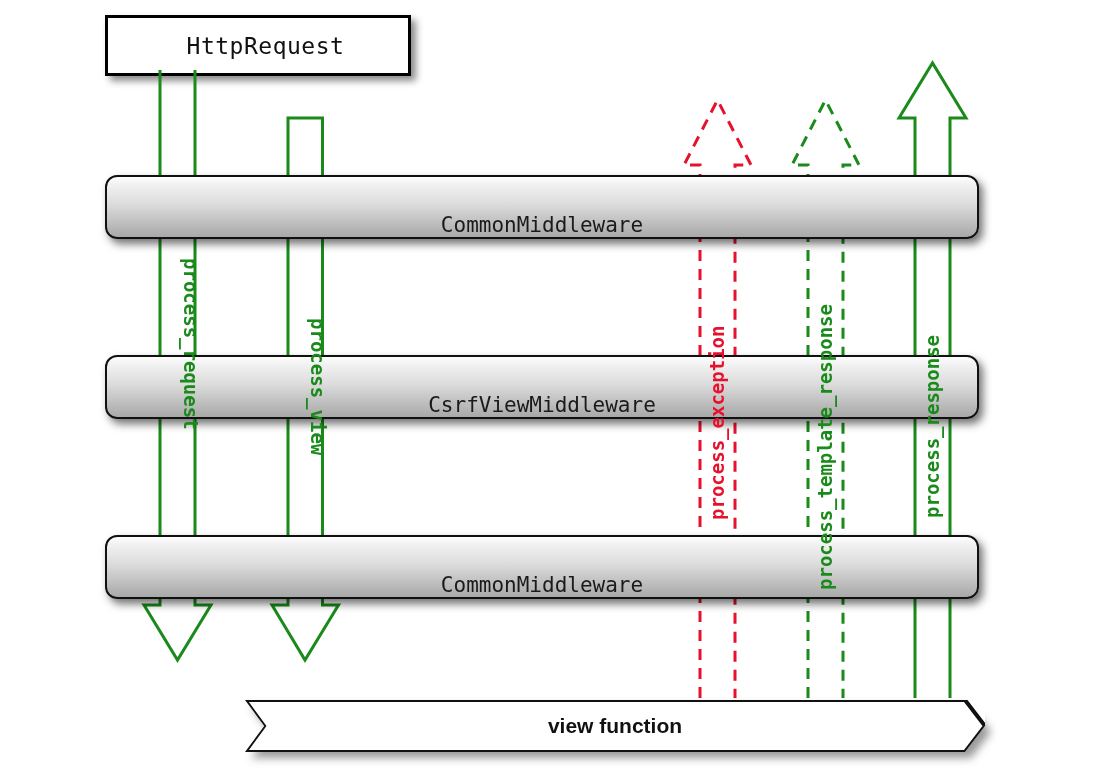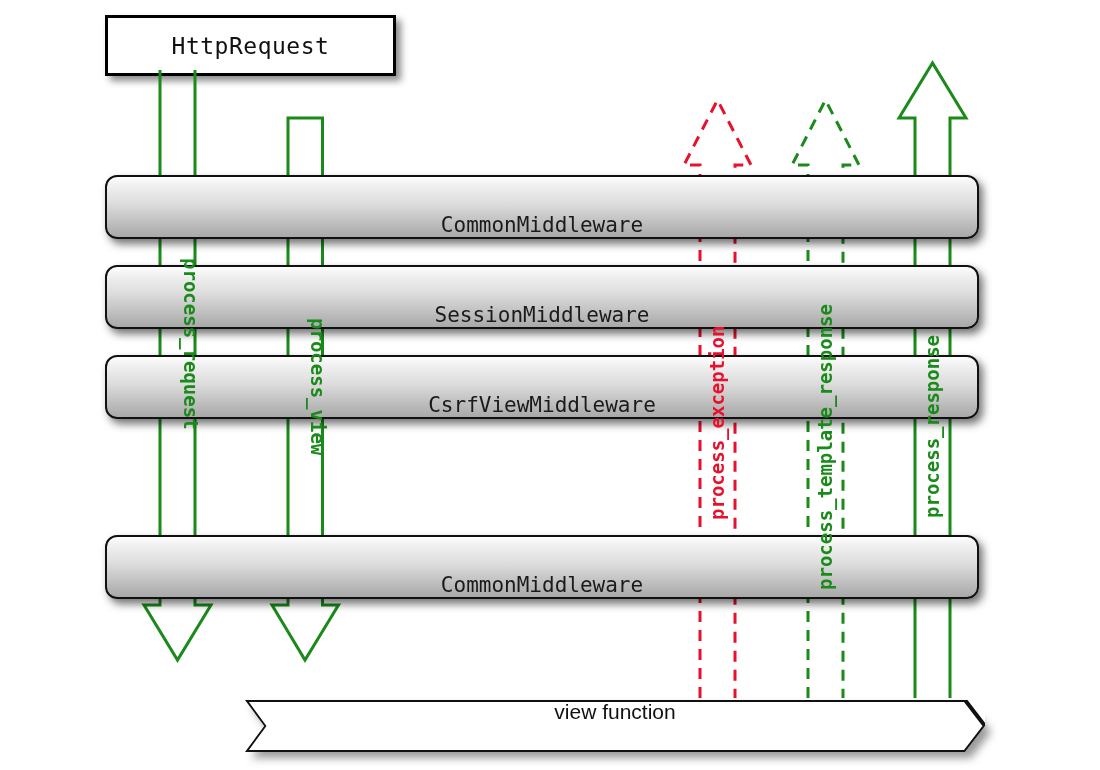--- a/index.html
+++ b/index.html
@@ -10,21 +10,21 @@
   #stage{position:absolute;left:0;top:0;width:1100px;height:770px;}
 
   
   .endbox{
     position:absolute;background:#ffffff;border:3px solid #000000;
     box-shadow:5px 5px 7px rgba(0,0,0,.45);
     display:flex;align-items:center;justify-content:center;
     font-family:"DejaVu Sans Mono","Liberation Mono",monospace;
     font-size:23px;color:#111;letter-spacing:.5px;
   }
-  #box-request{left:105px;top:15px;width:285px;height:55px;}
+  #box-request{left:105px;top:15px;width:285px;height:55px;padding-left:15px;}
   #box-response{left:680px;top:15px;width:290px;height:55px;}
 
   
   .mw{
     position:absolute;left:105px;width:870px;height:60px;
     border-radius:12px;
     background:linear-gradient(to bottom,#fdfdfd 0%,#f2f2f2 12%,#dcdcdc 45%,#bdbdbd 78%,#a9a9a9 100%);
     border:2px solid #111111;
     box-shadow:4px 5px 8px rgba(0,0,0,.55);
     display:flex;align-items:center;justify-content:center;
@@ -39,23 +39,24 @@
     position:absolute;left:245px;top:700px;width:740px;height:52px;
     background:#ffffff;
     clip-path:polygon(0 0,100% 0,100% 50%,97.3% 100%,0 100%,2.6% 50%);
     z-index:3;
   }
   #viewfn-shape{
     position:absolute;left:0;top:0;width:100%;height:100%;
   }
   #viewfn-text{
     position:absolute;left:0;top:0;width:100%;height:100%;
-    display:flex;align-items:flex-start;justify-content:center;
+    display:flex;align-items:center;justify-content:center;
     font-family:"Liberation Sans",sans-serif;font-size:21px;color:#111;
     z-index:4;
+    font-weight:bold;
   }
 
   
   svg.layer{position:absolute;left:0;top:0;width:1100px;height:770px;overflow:visible;}
   #arrows-back{z-index:1;}
   #arrows-front{z-index:5;pointer-events:none;}
 
   .ln-green{stroke:#1a8a1a;stroke-width:3;fill:none;}
   .ln-green-dash{stroke:#1a8a1a;stroke-width:3;fill:none;stroke-dasharray:11 8;}
   .ln-red-dash{stroke:#e8112d;stroke-width:3;fill:none;stroke-dasharray:11 8;}
@@ -96,23 +97,20 @@
   </svg>
 
   <div class="endbox" id="box-request">
     <span>HttpRequest</span>
   </div>
 
 
   <div class="mw" style="top:175px">
     <span class="mw-label">CommonMiddleware</span>
   </div>
-  <div class="mw" style="top:265px">
-    <span class="mw-label">SessionMiddleware</span>
-  </div>
   <div class="mw" style="top:355px">
     <span class="mw-label">CsrfViewMiddleware</span>
   </div>
   <div class="mw" style="top:535px">
     <span class="mw-label">CommonMiddleware</span>
   </div>
 
   <div id="viewfn">
     <svg id="viewfn-shape" viewBox="0 0 740 52" preserveAspectRatio="none">
       <polygon points="0,0 720,0 740,26 720,52 0,52 19,26" fill="#ffffff" stroke="#111111" stroke-width="4"></polygon>

